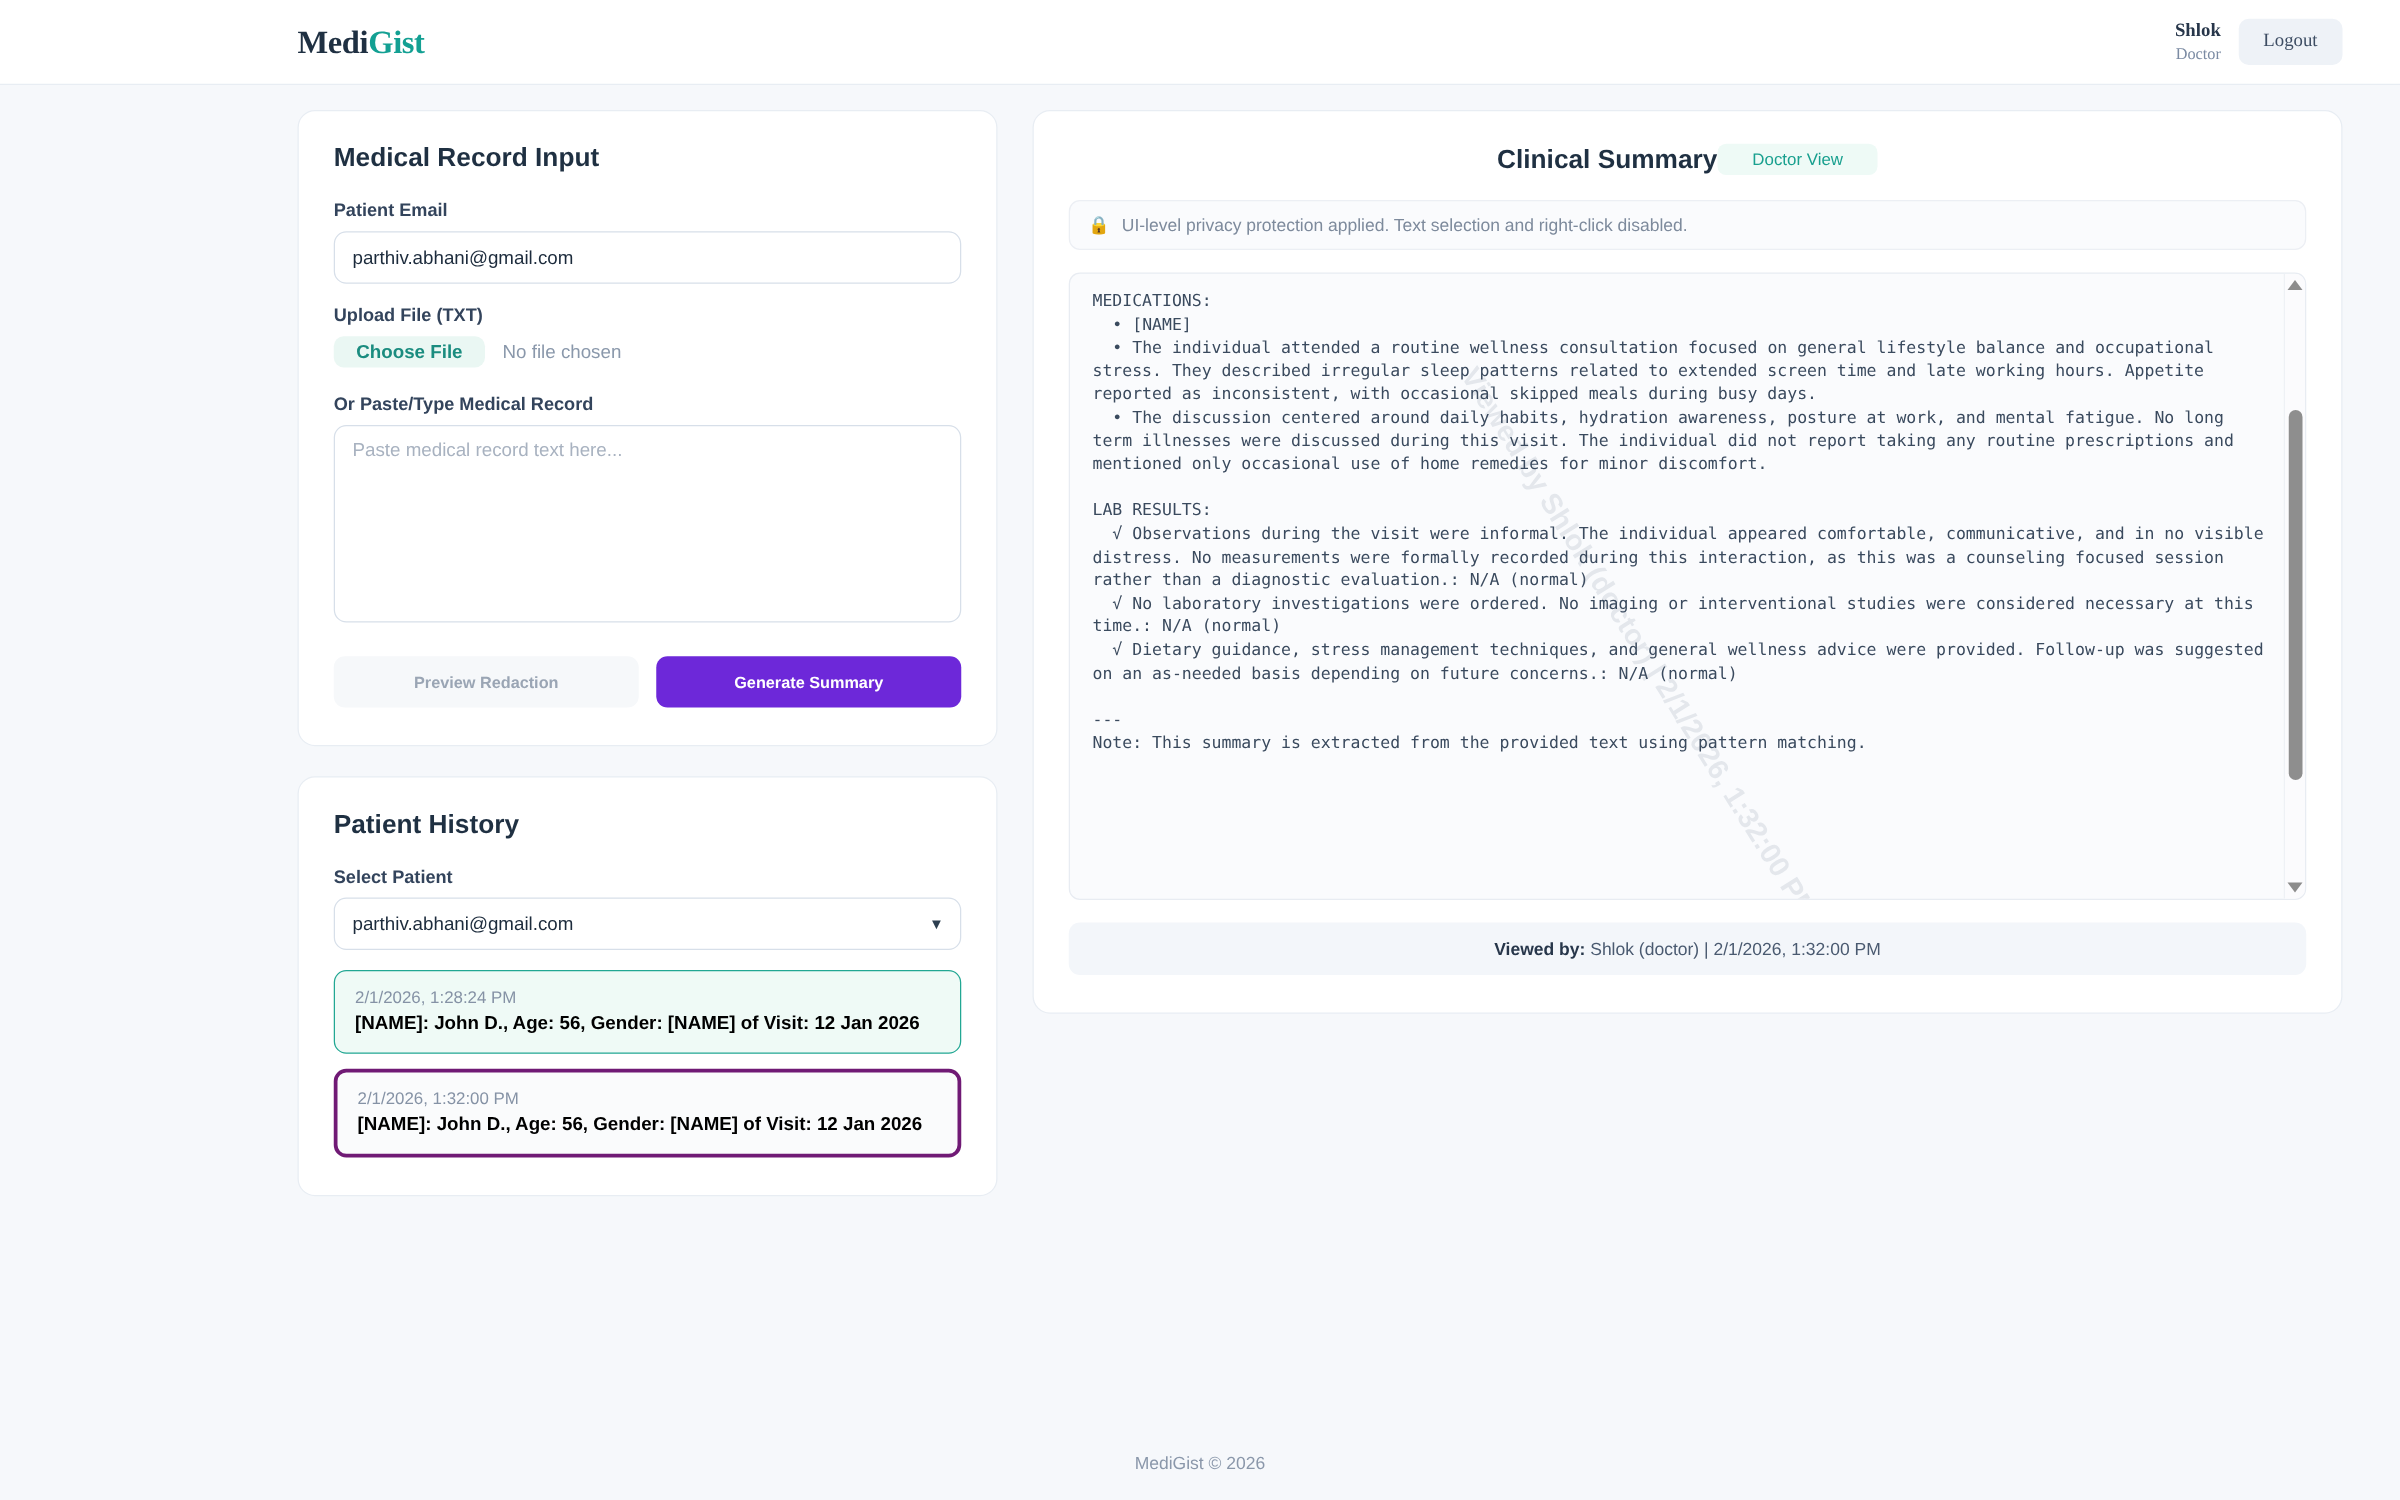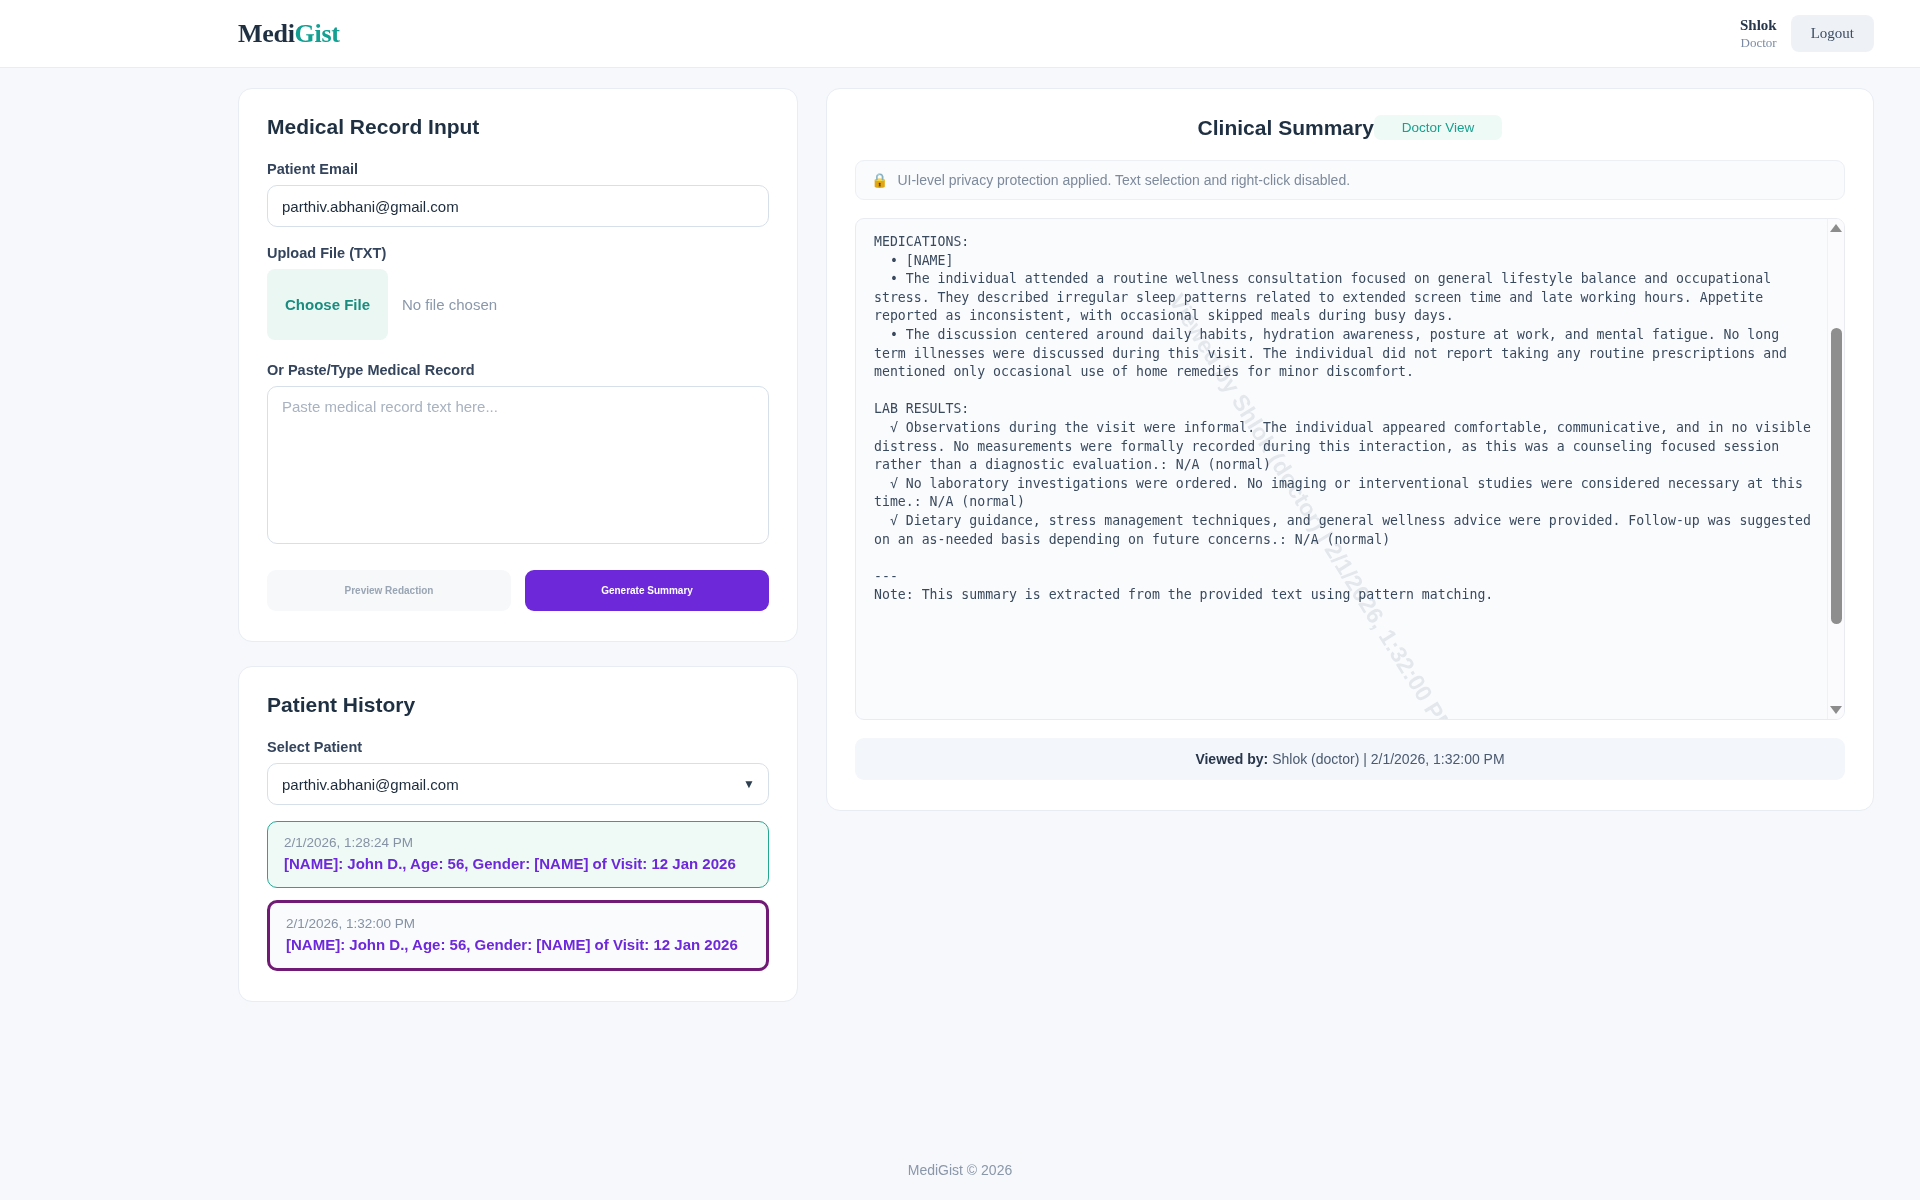--- a/index.html
+++ b/index.html
@@ -125,21 +125,21 @@
   .file-row {
     display: flex;
     align-items: center;
     gap: 14px;
     margin-bottom: 4px;
   }
   .choose-file {
     background: #eaf7f3;
     border: none;
     border-radius: 8px;
-    padding: 27px 18px;
+    padding: 4px 18px;
     font-size: 15px;
     font-weight: bold;
     color: #1a8c7f;
     font-family: inherit;
     cursor: pointer;
   }
   .no-file {
     font-size: 15px;
     color: #8a98ab;
   }
@@ -163,21 +163,21 @@
   .btn-row {
     display: flex;
     gap: 14px;
     margin-top: 22px;
   }
   .btn {
     flex: 1 1 0;
     height: 41px;
     border: none;
     border-radius: 9px;
-    font-size: 10px;
+    font-size: 13px;
     font-weight: bold;
     font-family: inherit;
     cursor: pointer;
   }
   .btn-secondary {
     background: #f6f8fa;
     color: #9aa5b4;
   }
   .btn-primary {
     background: #6d28d9;
@@ -228,21 +228,21 @@
     background: #effaf6;
   }
   .history-time {
     font-size: 13.5px;
     color: #8592a5;
     margin-bottom: 5px;
   }
   .history-desc {
     font-size: 15px;
     font-weight: bold;
-    color: #6d28d9;
+    color: #000000;
   }
 
   
   .summary-head {
     display: flex;
     align-items: center;
     justify-content: center;
     margin-bottom: 20px;
   }
   .view-badge {

